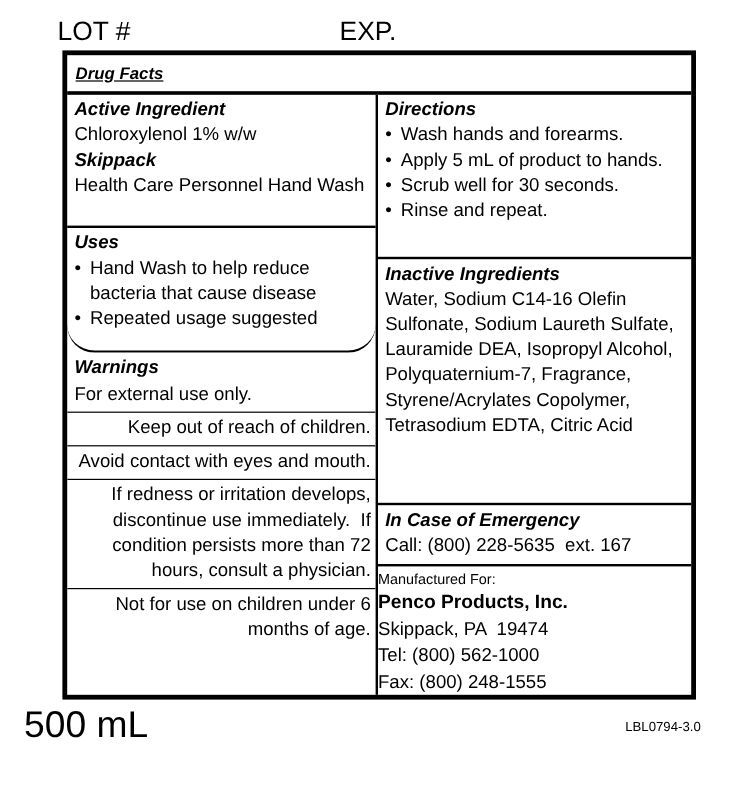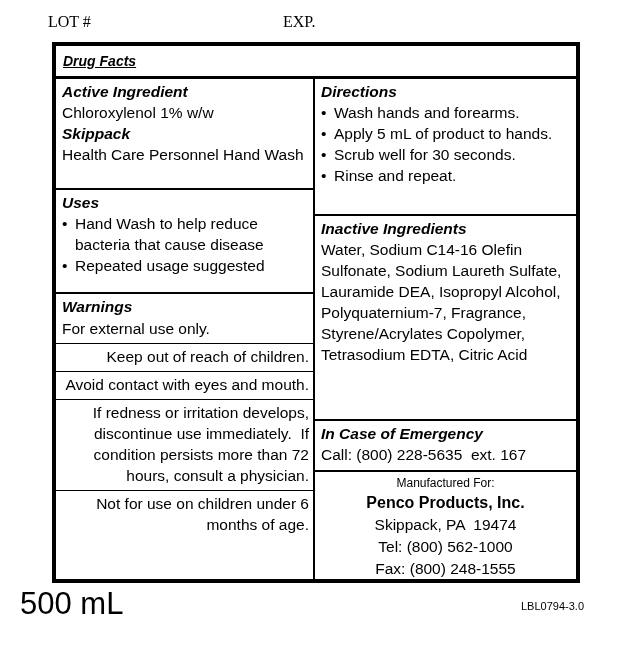--- a/index.html
+++ b/index.html
@@ -9,22 +9,21 @@
     width: 626px;
     height: 672px;
     background: #ffffff;
     color: #000000;
     font-family: "Liberation Sans", sans-serif;
     overflow: hidden;
   }
   .top-row {
     position: absolute;
     left: 48px; top: 13px; width: 520px;
-    font-size: 16px;
-    font-family: Liberation Serif, serif;
+    font-size: 22px;
   }
   .top-row .exp { position: absolute; left: 235px; top: 0; }
   .facts-box {
     position: absolute;
     left: 52px; top: 42px;
     width: 528px; height: 541px;
     border: 4px solid #000000;
     display: flex;
     flex-direction: column;
     background: #ffffff;
@@ -56,25 +55,25 @@
     font-size: 15.5px; line-height: 21px;
     padding: 0 4px 0 6px;
     white-space: pre-wrap;
   }
   .statement { margin-top: 1px; padding-bottom: 3px; }
   .statement.ruled { border-top: 1px solid #000000; padding-top: 2px; text-align: right; }
   .bullet-row { display: flex; font-size: 15.5px; line-height: 21px; padding: 0 2px 0 6px; }
   .bullet-marker { flex: none; width: 13px; }
   .bullet-text { flex: 1; white-space: pre-wrap; }
   .cell-active { height: 111px; }
-  .cell-uses { height: 104px; }
+  .cell-uses { height: 104px; border-radius: 23px; }
   .cell-directions { height: 137px; }
   .cell-inactive { height: 205px; }
   .cell-emergency { height: 51px; }
-  .center-block { text-align: center; padding-top: 3px; }
+  .center-block { text-align: left; padding-top: 3px; }
   .mfg-intro { font-size: 12px; line-height: 17px; }
   .mfg-name { font-size: 16px; font-weight: bold; line-height: 22px; }
   .mfg-line { font-size: 15.5px; line-height: 22px; white-space: pre-wrap; }
   .bottom-size {
     position: absolute;
     left: 20px; top: 586px;
     font-size: 31px;
   }
   .bottom-code {
     position: absolute;

